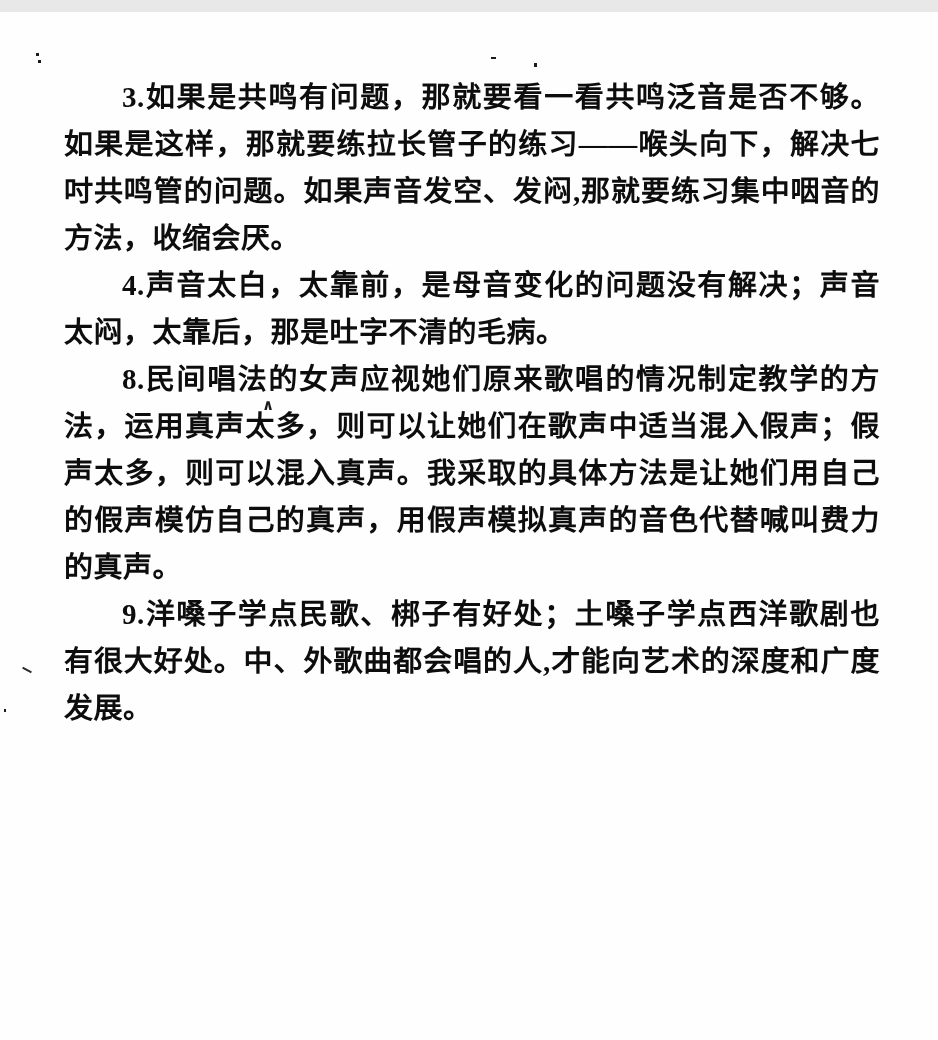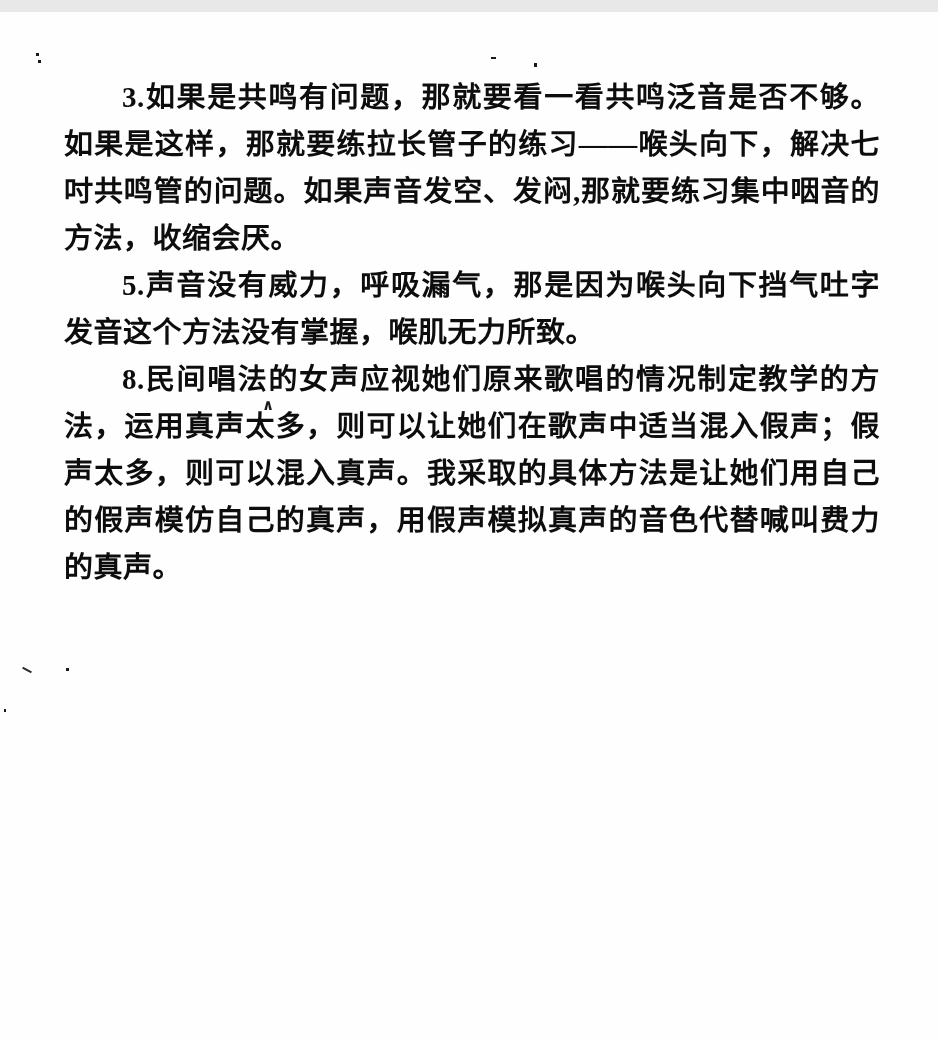--- a/index.html
+++ b/index.html
@@ -54,22 +54,23 @@
     transform: rotate(28deg);
   }
 </style>
 </head>
 <body>
 
 <div class="page">
 
   <div class="text-block">
     <p>3.如果是共鸣有问题，那就要看一看共鸣泛音是否不够。如果是这样，那就要练拉长管子的练习——喉头向下，解决七吋共鸣管的问题。如果声音发空、发闷,那就要练习集中咽音的方法，收缩会厌。</p>
-    <p>5.声音没有威力，呼吸漏气，那是因为喉头向下挡气吐字发音这个方法没有掌握，喉肌无力所致。</p>
+    <p>4.声音太白，太靠前，是母音变化的问题没有解决；声音太闷，太靠后，那是吐字不清的毛病。</p>
     <p>8.民间唱法的女声应视她们原来歌唱的情况制定教学的方法，运用真声太多，则可以让她们在歌声中适当混入假声；假声太多，则可以混入真声。我采取的具体方法是让她们用自己的假声模仿自己的真声，用假声模拟真声的音色代替喊叫费力的真声。</p>
+    <p>9.洋嗓子学点民歌、梆子有好处；土嗓子学点西洋歌剧也有很大好处。中、外歌曲都会唱的人,才能向艺术的深度和广度发展。</p>
   </div>
 
   <div class="speck" style="left:36px; top:41px; width:3px; height:3px;"></div>
   <div class="speck" style="left:38px; top:48px; width:3px; height:3px;"></div>
   <div class="speck" style="left:491px; top:45px; width:5px; height:2px;"></div>
   <div class="speck" style="left:534px; top:51px; width:3px; height:4px;"></div>
   <span class="speck-caret" style="left:262px; top:388px;">∧</span>
   <div class="speck-slash" style="left:22px; top:657px;"></div>
   <div class="speck" style="left:66px; top:656px; width:3px; height:3px;"></div>
   <div class="speck" style="left:4px; top:697px; width:2px; height:3px;"></div>

